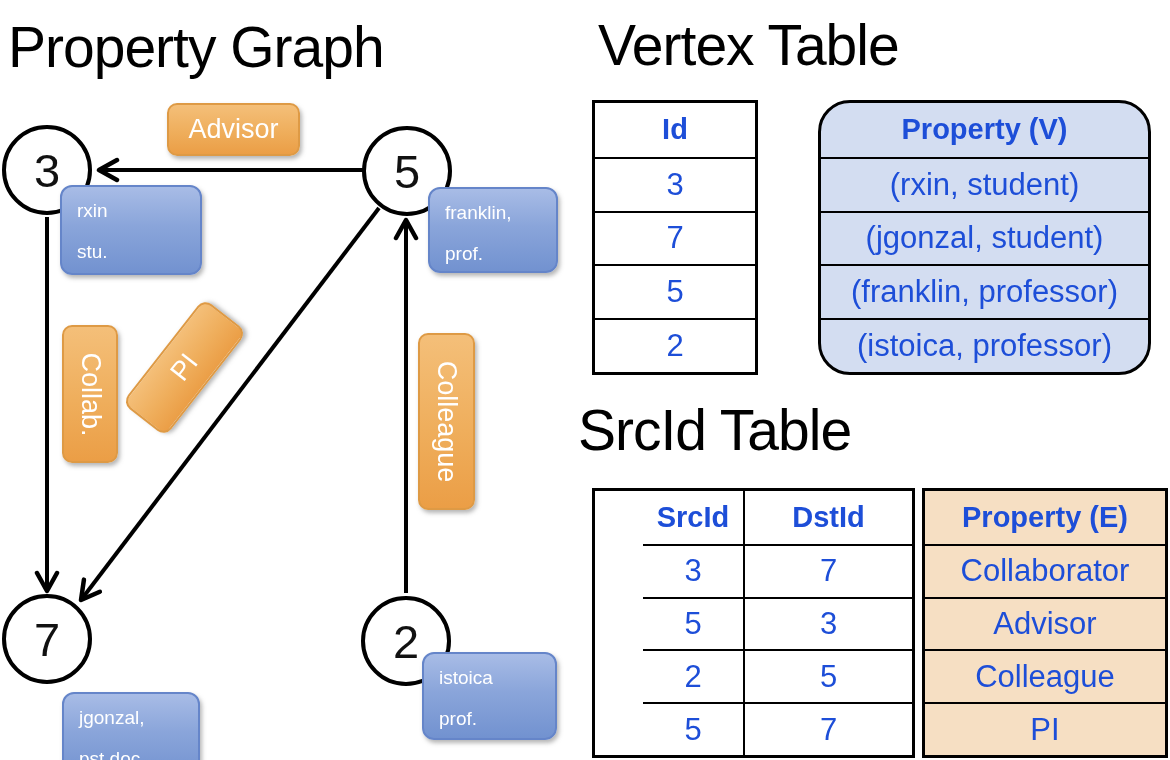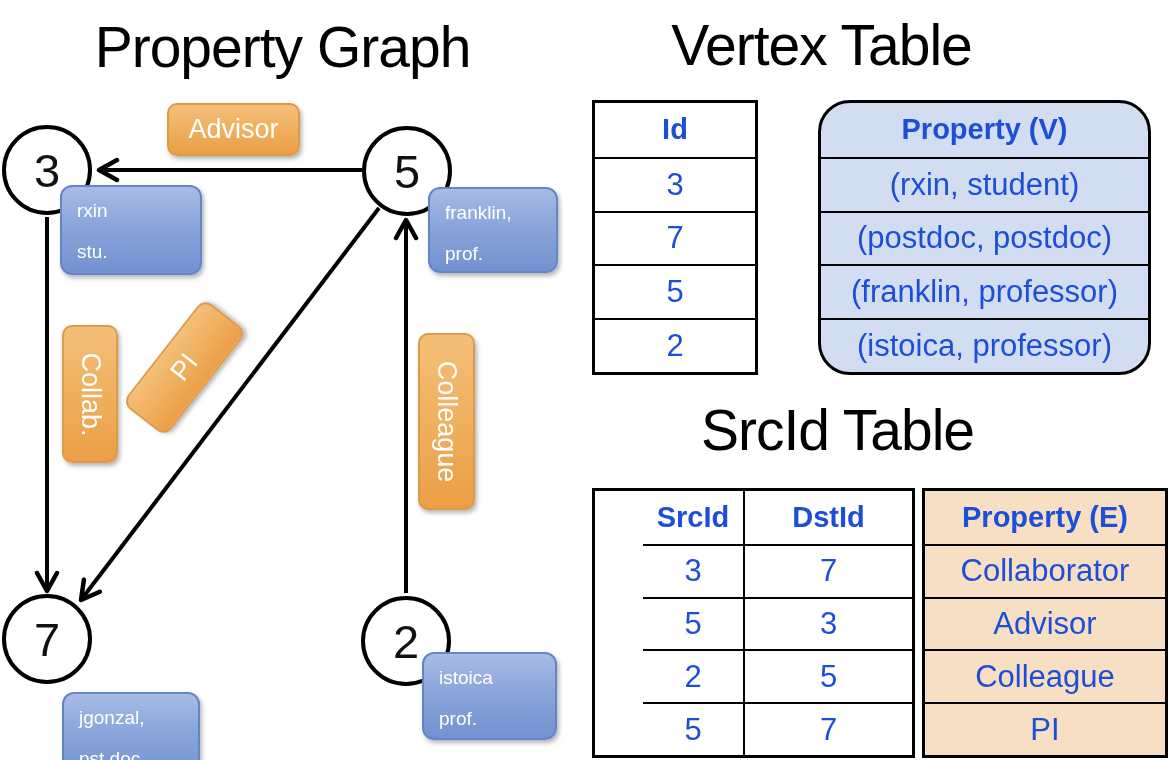--- a/index.html
+++ b/index.html
@@ -2,25 +2,25 @@
 <html style="--vertex-fill-top: #a8bce6; --vertex-fill-bottom: #7292d0; --vertex-border: #6585c9; --edge-fill-top: #f4bf79; --edge-fill-bottom: #eb9e46; --edge-border: #de9a45; --vtable-fill: #d3ddf1; --etable-fill: #f6dfc3;"><head>
 <meta charset="utf-8">
 <style>
   html,body{margin:0;padding:0;background:#fff;}
   .canvas{
     position:relative;width:1170px;height:760px;background:#fff;overflow:hidden;
     font-family:"Liberation Sans",sans-serif;color:#111;
   }
   
   .title{
-    position:absolute;text-align:center;font-size:57px;font-weight:300;
-    color:#000;letter-spacing:-1px;white-space:nowrap;
+    position:absolute;text-align:left;font-size:57px;font-weight:300;
+    color:#000;letter-spacing:-1px;white-space:nowrap;padding-left:8px;
   }
   .pg-title{left:0;top:14px;width:565px;}
-  .vt-title{left:554px;top:12px;width:535px;}
+  .vt-title{left:590px;top:12px;width:535px;}
   .et-title{left:570px;top:397px;width:535px;}
 
   
   .edges{position:absolute;left:0;top:0;z-index:1;}
 
   
   .vcircle{
     position:absolute;width:90px;height:90px;border:4.5px solid #000;border-radius:50%;
     background:#fff;box-sizing:border-box;z-index:2;
     display:flex;align-items:center;justify-content:center;
@@ -145,21 +145,21 @@
     <div class="cell hdr">Id</div>
     <div class="cell bt">3</div>
     <div class="cell bt">7</div>
     <div class="cell bt">5</div>
     <div class="cell bt">2</div>
   </div>
 
   <div class="tbl vprop-tbl">
     <div class="cell hdr">Property (V)</div>
     <div class="cell bt">(rxin, student)</div>
-    <div class="cell bt">(postdoc, postdoc)</div>
+    <div class="cell bt">(jgonzal, student)</div>
     <div class="cell bt">(franklin, professor)</div>
     <div class="cell bt">(istoica, professor)</div>
   </div>
 
   <div class="tbl eids-tbl">
     <div class="cell hdr br">SrcId</div>
     <div class="cell hdr">DstId</div>
     <div class="cell bt br">3</div>
     <div class="cell bt">7</div>
     <div class="cell bt br">5</div>

